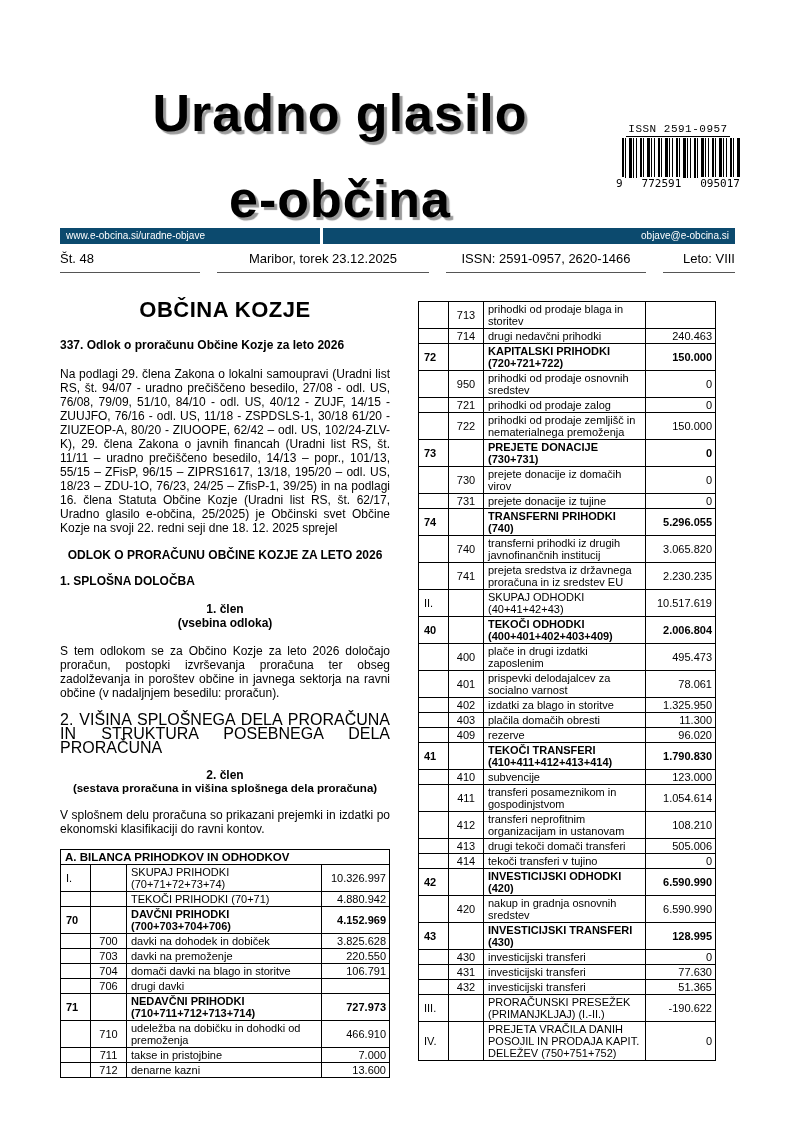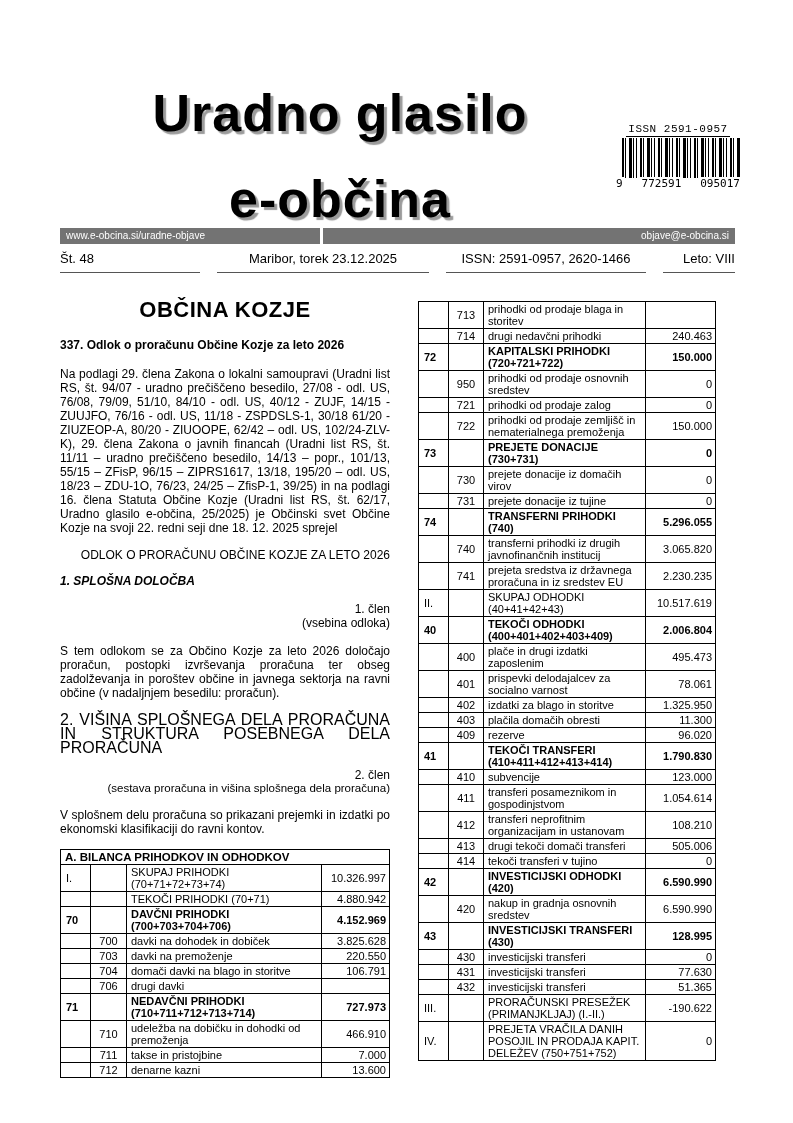--- a/index.html
+++ b/index.html
@@ -40,21 +40,21 @@
     margin-top: -1px; background: transparent; padding: 0 2px;
   }
   .barcode-digits span { background: #fff; padding: 0 2px; }
 
   
   .banner {
     position: absolute; left: 60px; top: 228px; width: 675px; height: 16px;
     display: flex; gap: 3px;
   }
   .banner .cell {
-    background: #737373; color: #fff; font-size: 10px; line-height: 16px;
+    background: #0c4a6e; color: #fff; font-size: 10px; line-height: 16px;
   }
   .banner .cell.left { width: 260px; padding-left: 6px; }
   .banner .cell.right { flex: 1; text-align: right; padding-right: 6px; }
 
   .info-row {
     position: absolute; left: 60px; top: 247px; width: 675px; height: 26px;
     display: flex; gap: 17px; font-size: 13px;
   }
   .info-row .cell {
     border-bottom: 1px solid #555; line-height: 24px; height: 26px;
@@ -70,22 +70,22 @@
 
   .muni-title {
     text-align: center; font-weight: bold; font-size: 22px;
     letter-spacing: 0.5px; margin-bottom: 15px;
   }
   .act-title { font-weight: bold; font-size: 12px; margin-bottom: 15px; }
   .para {
     font-size: 12px; line-height: 14px; text-align: justify;
     margin-bottom: 13px;
   }
-  .h-center { text-align: right; font-weight: normal; font-size: 12px; }
-  .h-left   { text-align: left;   font-weight: bold; font-size: 12px; margin-bottom: 14px; font-style: italic; }
+  .h-center { text-align: center; font-weight: bold; font-size: 12px; }
+  .h-left   { text-align: left;   font-weight: bold; font-size: 12px; margin-bottom: 14px; }
   .h-justify{ text-align: justify; font-weight: normal; font-size: 16px; margin-bottom: 13px; line-height: 14px; }
   .mb12 { margin-bottom: 12px; }
   .mb14 { margin-bottom: 14px; }
   .clen-sub { white-space: nowrap; font-size: 11.5px; }
 
   
   table.budget {
     border-collapse: collapse; width: 100%;
     font-size: 11px; line-height: 12px; table-layout: fixed;
   }

